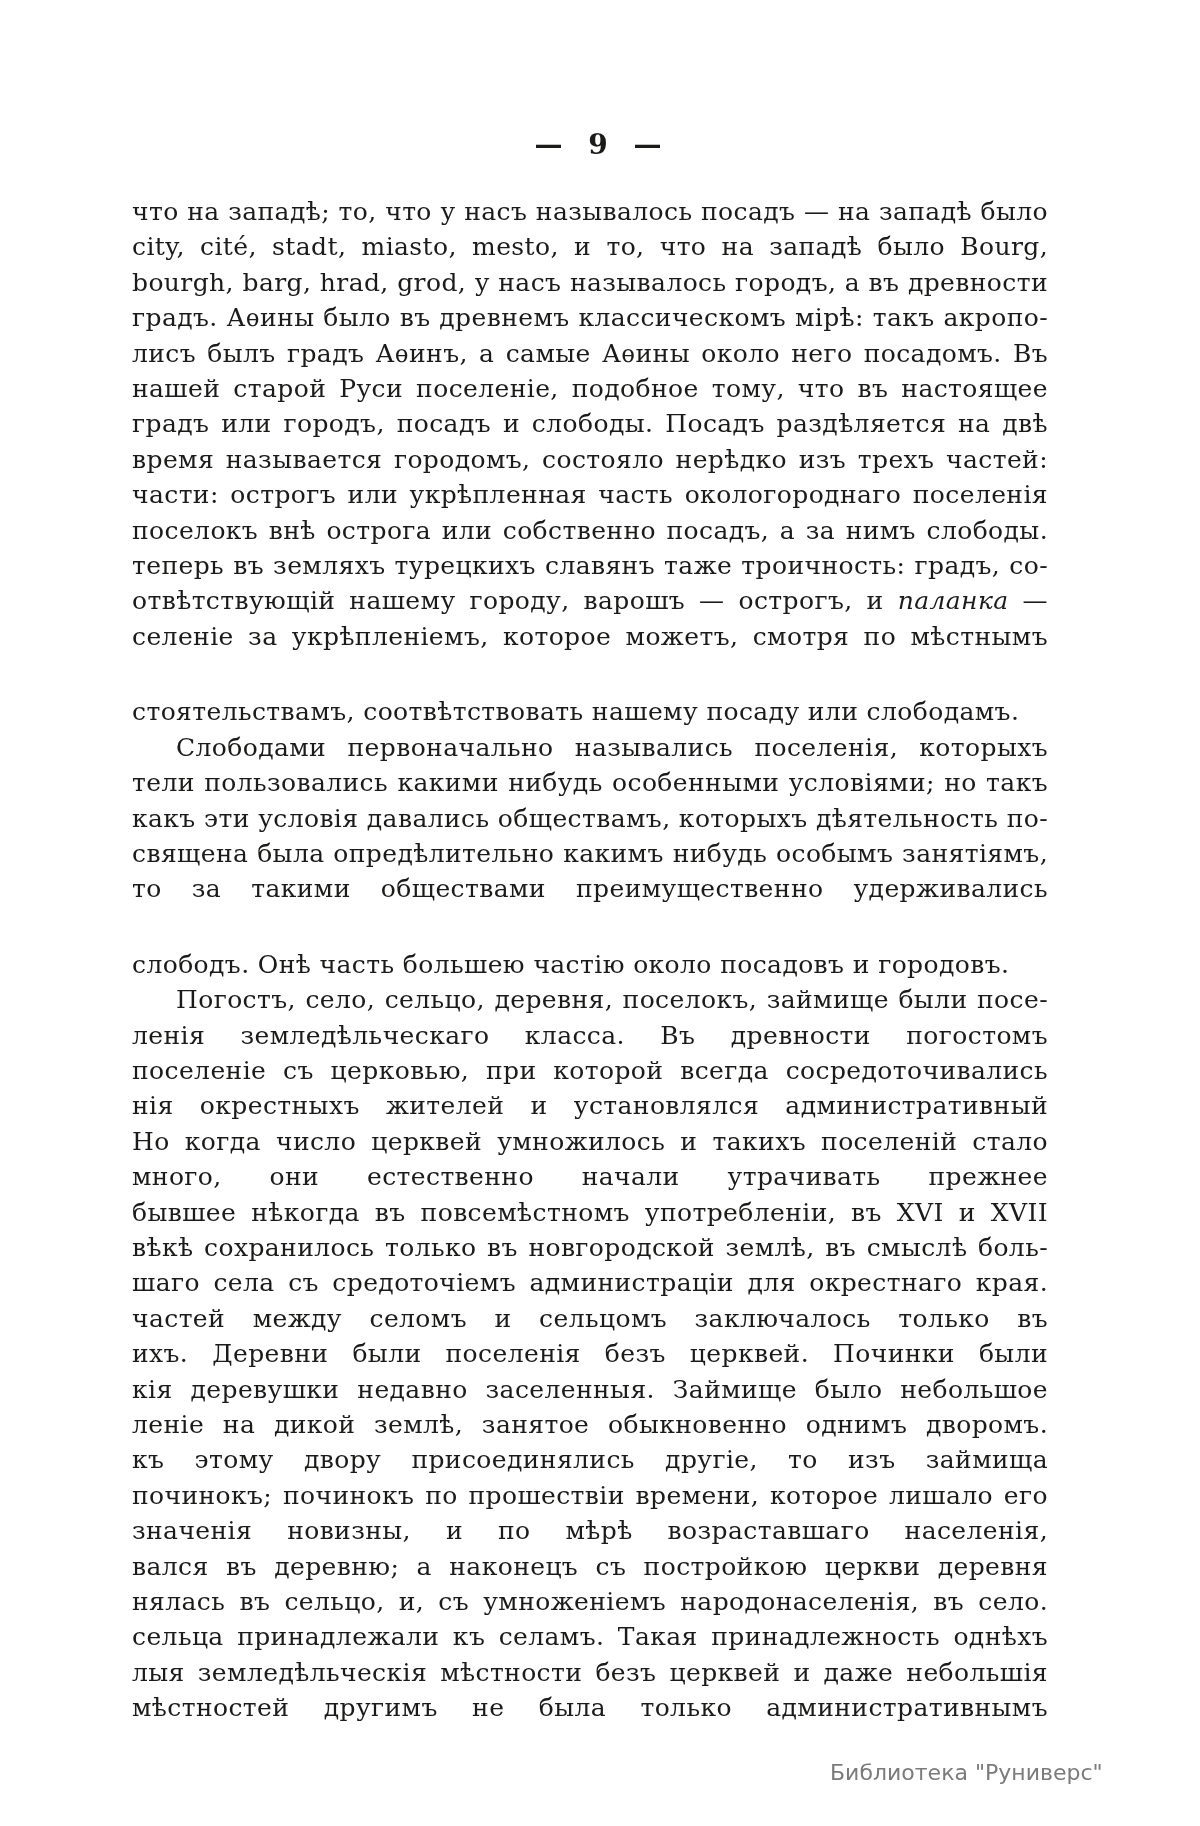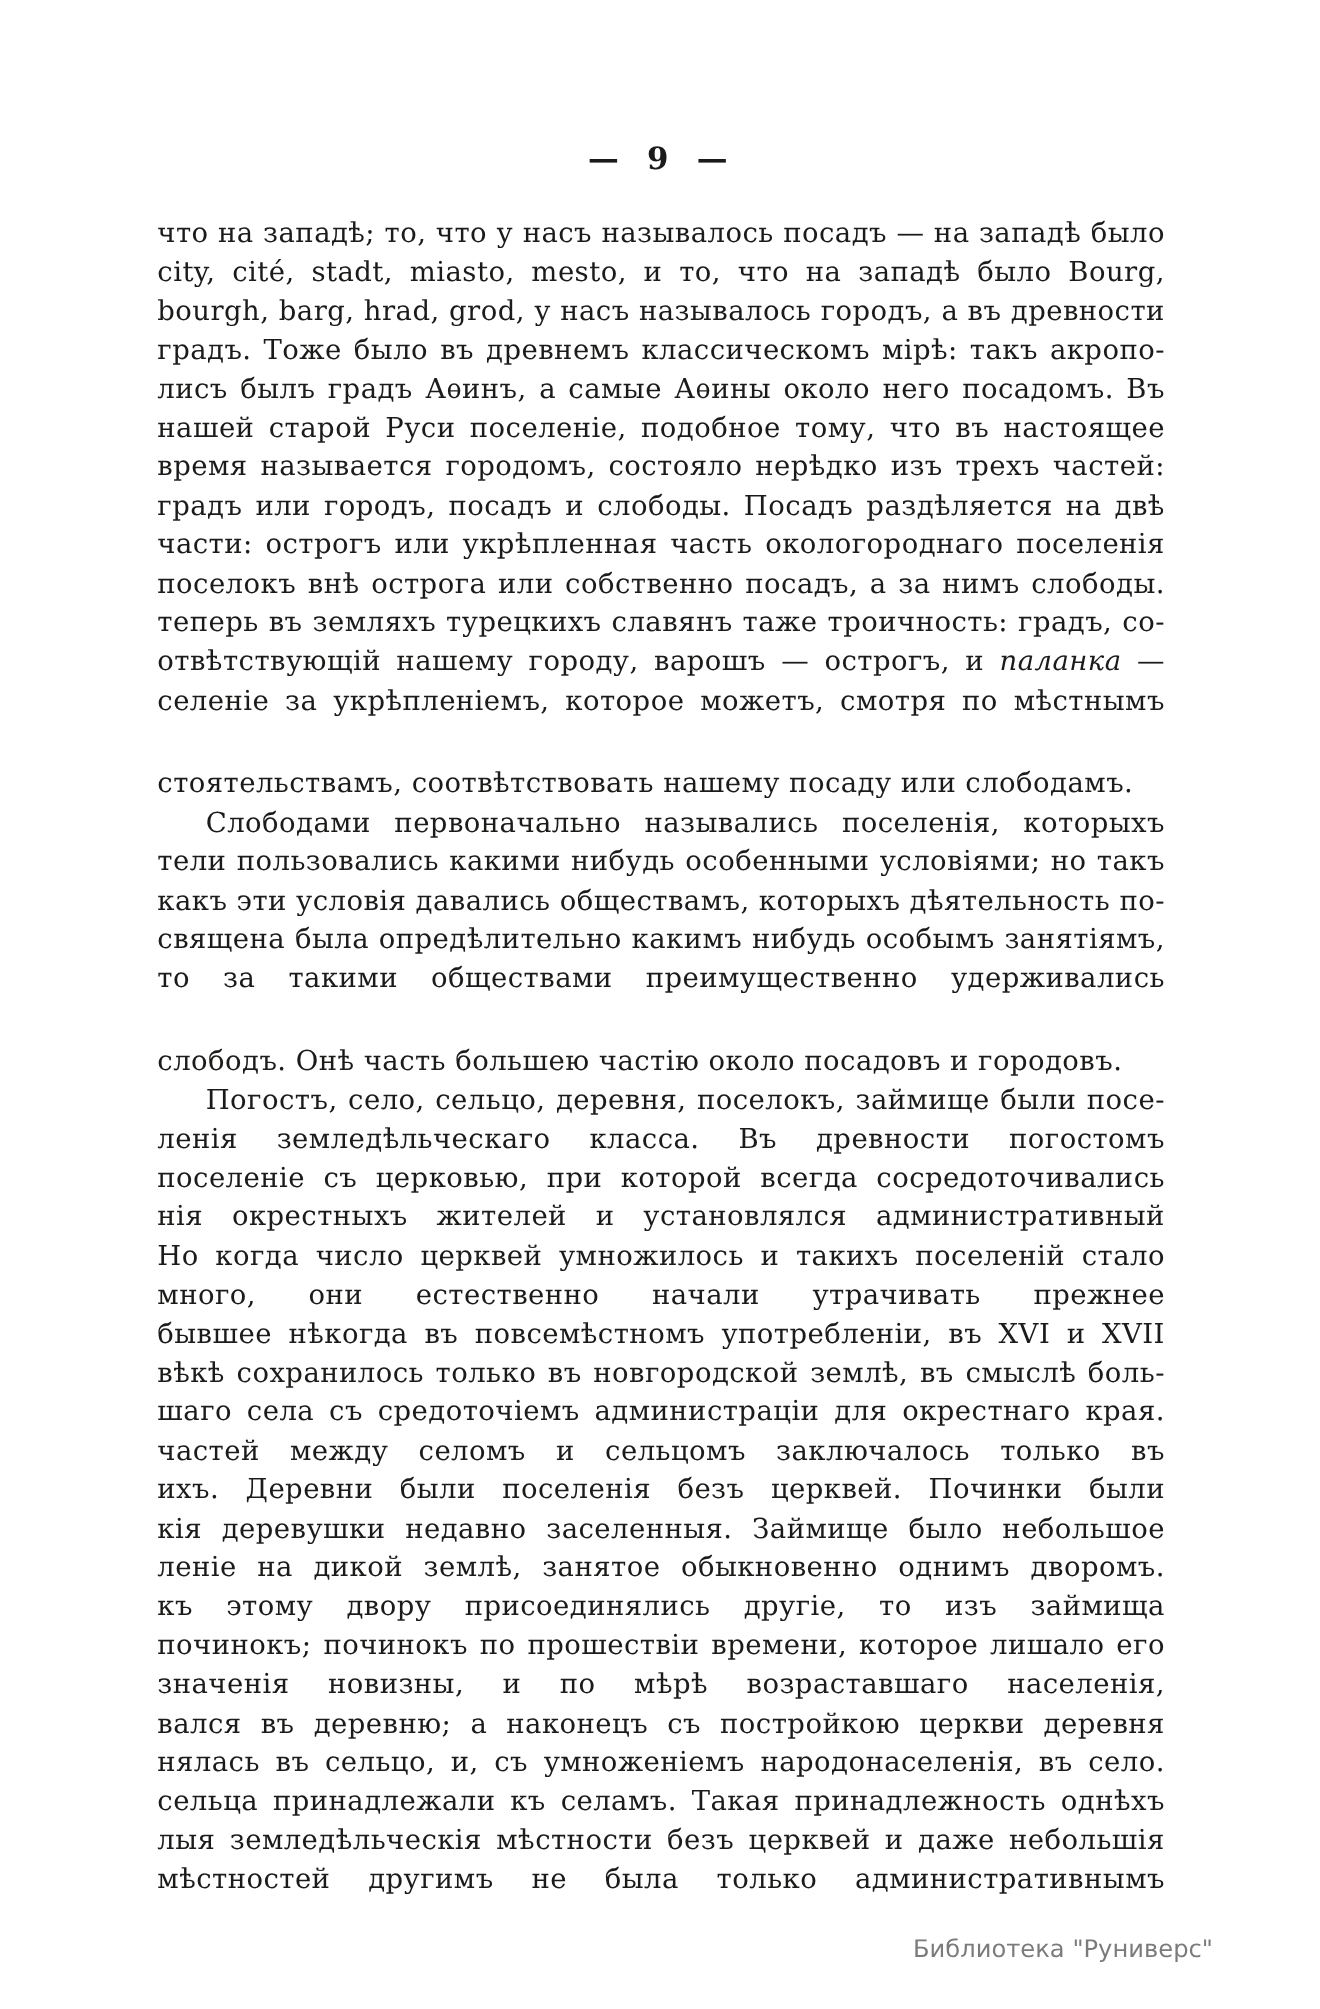--- a/index.html
+++ b/index.html
@@ -20,21 +20,21 @@
     position:absolute;
     top:128px;left:140px;width:916px;
     text-align:center;
     font-size:28px;
     font-weight:bold;
     word-spacing:16px;
     color:var(--text-color);
   }
   .text-block{
     position:absolute;
-    left:143px;top:194px;width:916px;
+    left:132px;top:194px;width:916px;
   }
   .paragraph{margin:0;padding:0;}
   .line{
     height:35.42px;
     line-height:35.42px;
     font-size:25px;
     text-align:justify;
     text-align-last:justify;
     overflow:hidden;
     letter-spacing:0.4px;
@@ -54,25 +54,25 @@
 </head>
 <body>
 
 <div class="page-number">— 9 —</div>
 
 <div class="text-block">
     <div class="paragraph">
       <div class="line">что на западѣ; то, что у насъ называлось посадъ — на западѣ было</div>
       <div class="line">city, cité, stadt, miasto, mesto, и то, что на западѣ было Bourg, borgo,</div>
       <div class="line">bourgh, barg, hrad, grod, у насъ называлось городъ, а въ древности</div>
-      <div class="line">градъ. Тоже было въ древнемъ классическомъ мірѣ: такъ акропо-</div>
+      <div class="line">градъ. Аѳины было въ древнемъ классическомъ мірѣ: такъ акропо-</div>
       <div class="line">лисъ былъ градъ Аѳинъ, а самые Аѳины около него посадомъ. Въ</div>
       <div class="line">нашей старой Руси поселеніе, подобное тому, что въ настоящее</div>
+      <div class="line">градъ или городъ, посадъ и слободы. Посадъ раздѣляется на двѣ</div>
       <div class="line">время называется городомъ, состояло нерѣдко изъ трехъ частей:</div>
-      <div class="line">градъ или городъ, посадъ и слободы. Посадъ раздѣляется на двѣ</div>
       <div class="line">части: острогъ или укрѣпленная часть окологороднаго поселенія и</div>
       <div class="line">поселокъ внѣ острога или собственно посадъ, а за нимъ слободы. И</div>
       <div class="line">теперь въ земляхъ турецкихъ славянъ таже троичность: градъ, со-</div>
       <div class="line">отвѣтствующій нашему городу, варошъ — острогъ, и <i>паланка</i> — по-</div>
       <div class="line">селеніе за укрѣпленіемъ, которое можетъ, смотря по мѣстнымъ об-</div>
       <div class="line last-left">стоятельствамъ, соотвѣтствовать нашему посаду или слободамъ.</div>
     </div>
     <div class="paragraph">
       <div class="line indent">Слободами первоначально назывались поселенія, которыхъ жи-</div>
       <div class="line">тели пользовались какими нибудь особенными условіями; но такъ</div>

